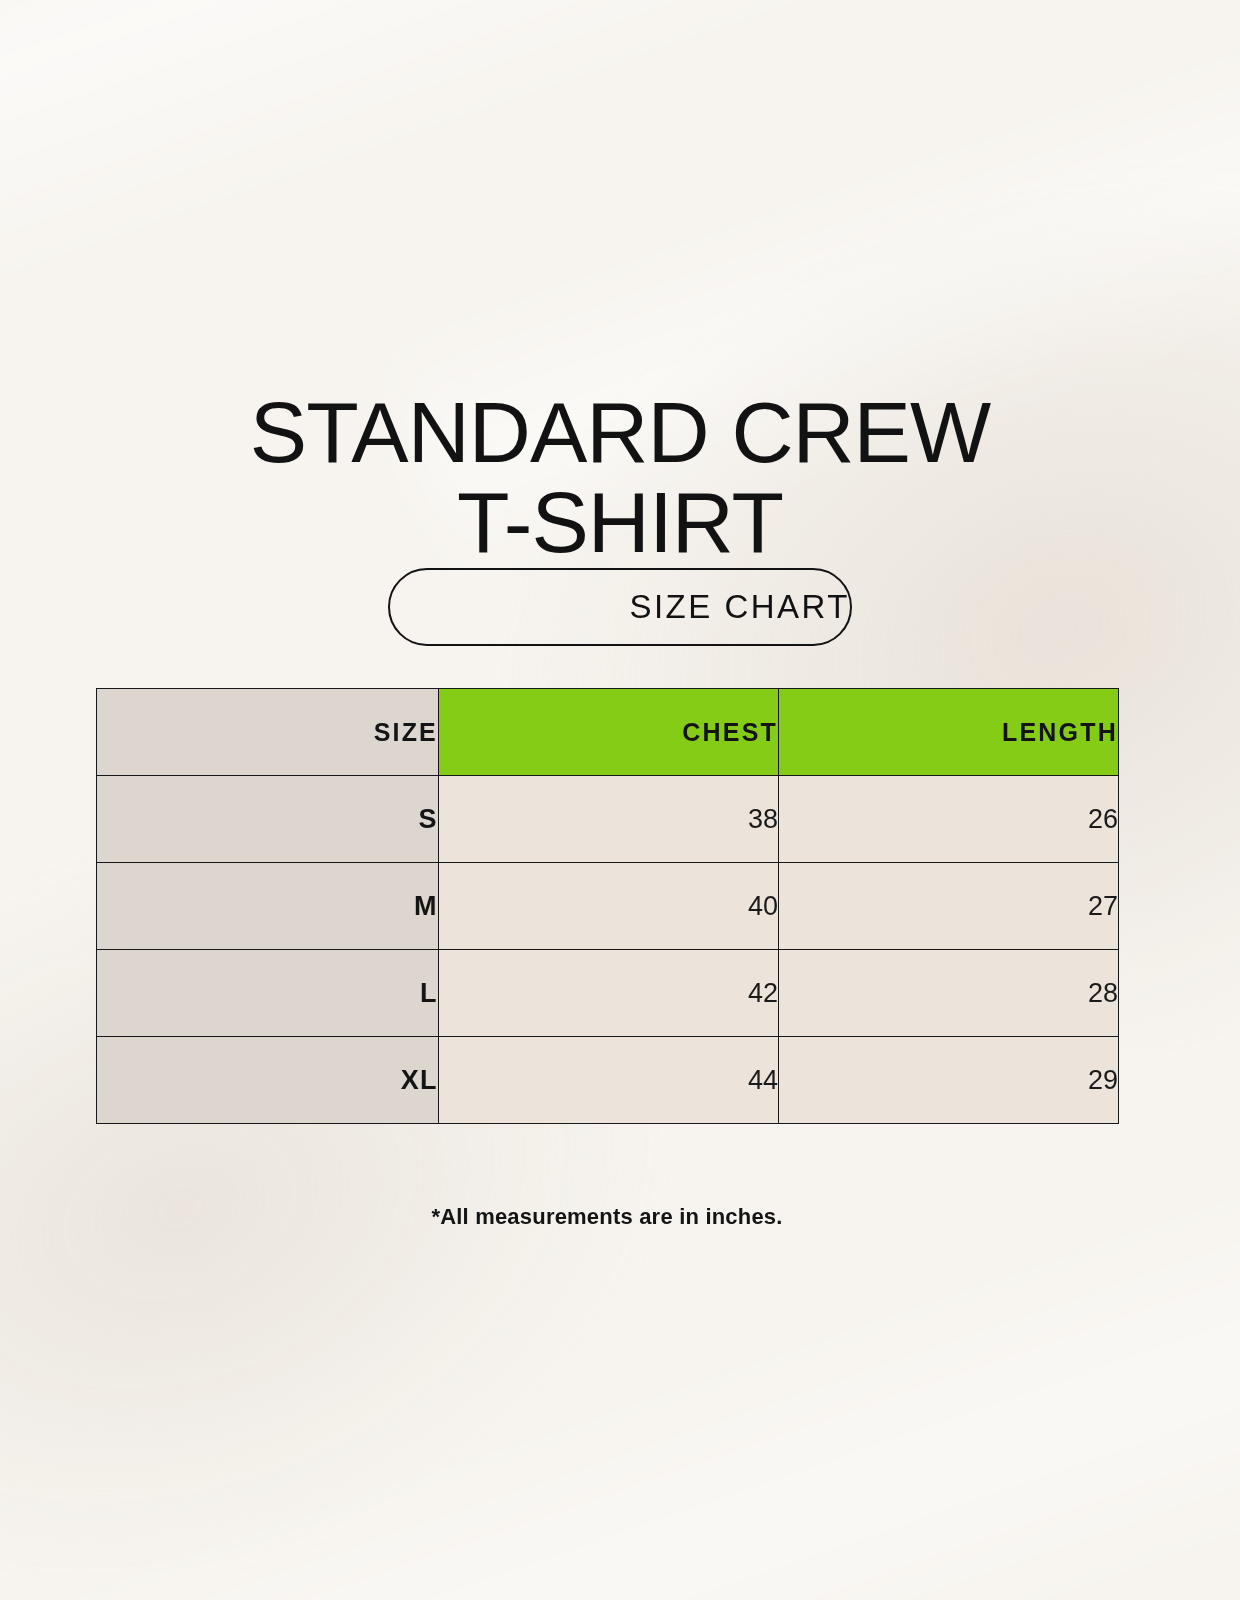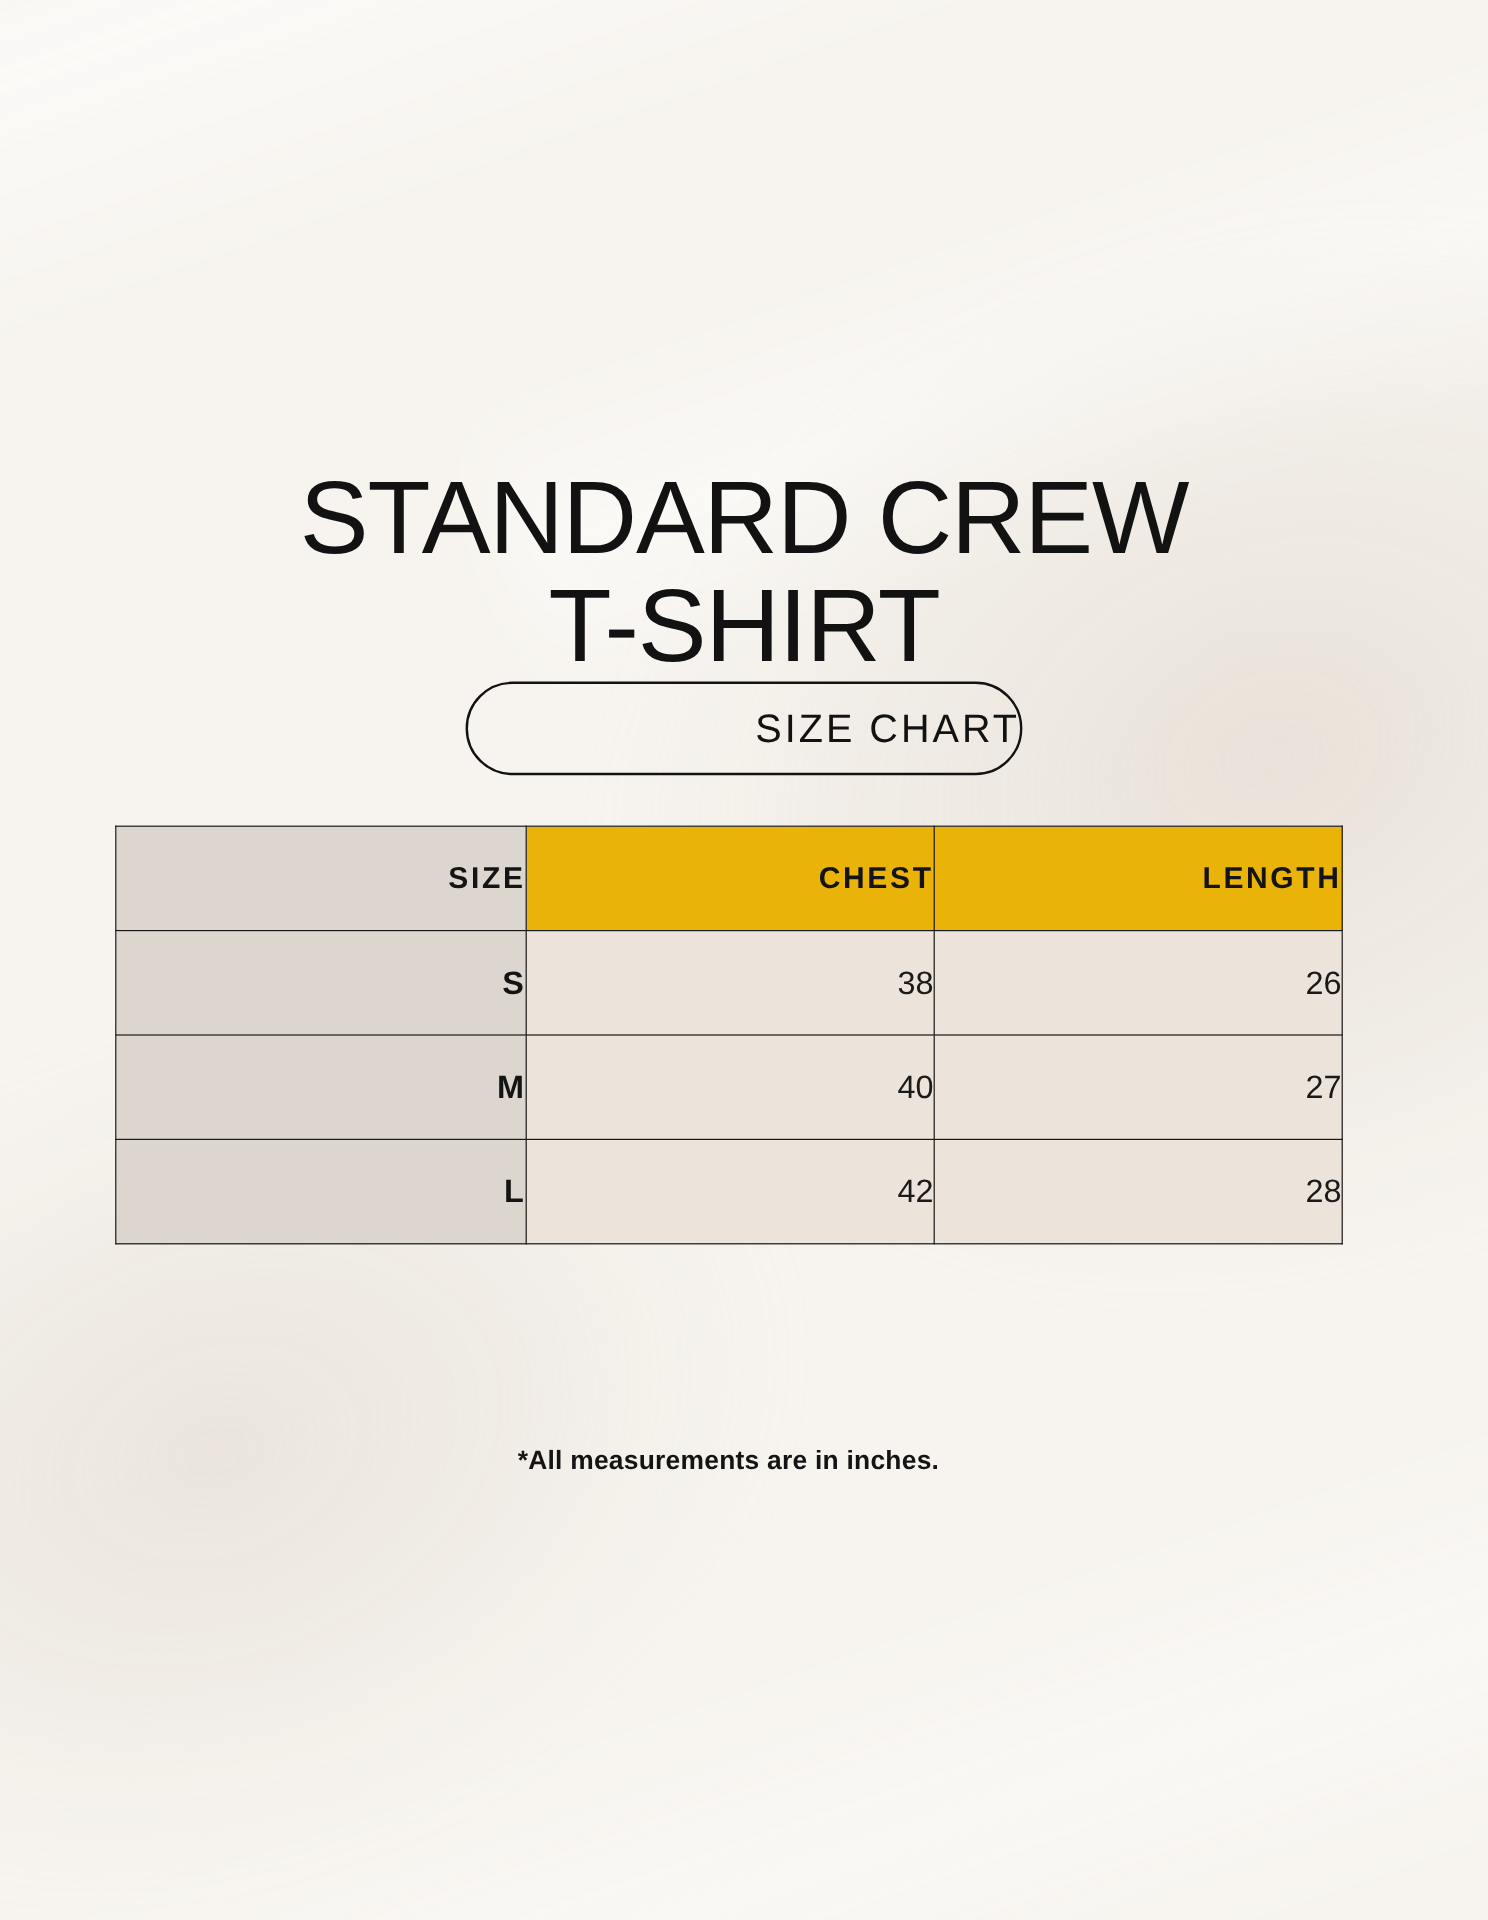--- a/index.html
+++ b/index.html
@@ -140,21 +140,21 @@
   col.c-length { width: 340px; }
 
   th.h-size {
     background: #ddd6cf;
     font-size: 25px;
     letter-spacing: 2.2px;
     font-weight: bold;
     color: #141414;
   }
   th.h-meas {
-    background: #eab308;
+    background: #84cc16;
     font-size: 25px;
     letter-spacing: 2.2px;
     font-weight: bold;
     color: #141414;
   }
   td.cell-size {
     background: #ddd6cf;
     font-size: 27px;
     font-weight: bold;
     letter-spacing: 1.4px;
@@ -224,19 +224,24 @@
         <tr>
           <td class="cell-size">M</td>
           <td class="cell-val">40</td>
           <td class="cell-val">27</td>
         </tr>
         <tr>
           <td class="cell-size">L</td>
           <td class="cell-val">42</td>
           <td class="cell-val">28</td>
         </tr>
+        <tr>
+          <td class="cell-size">XL</td>
+          <td class="cell-val">44</td>
+          <td class="cell-val">29</td>
+        </tr>
       </tbody>
     </table>
   </div>
 
   <div class="footnote">*All measurements are in inches.</div>
 
 </div>
 
 </body></html>

